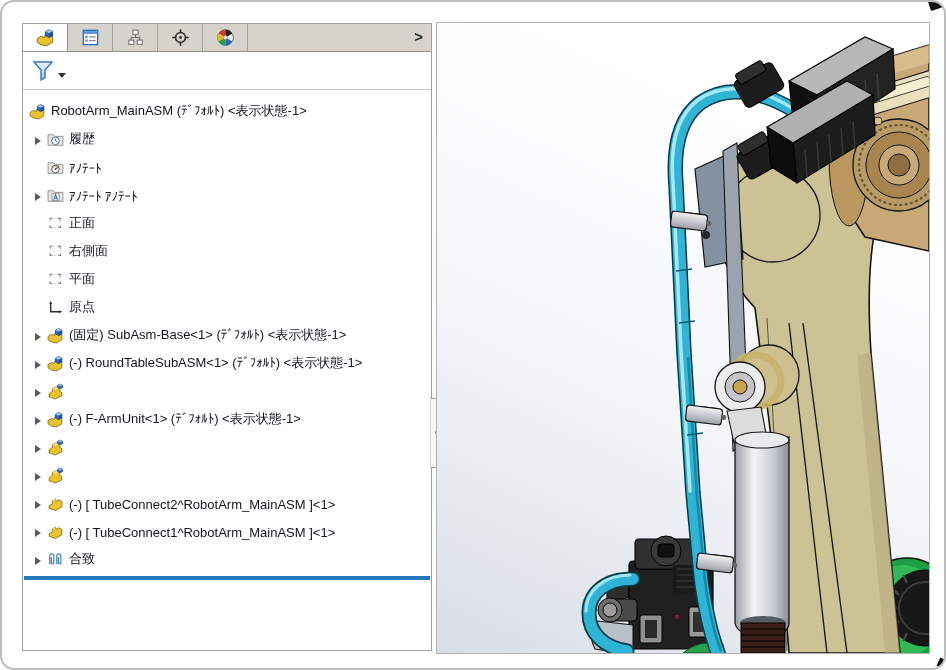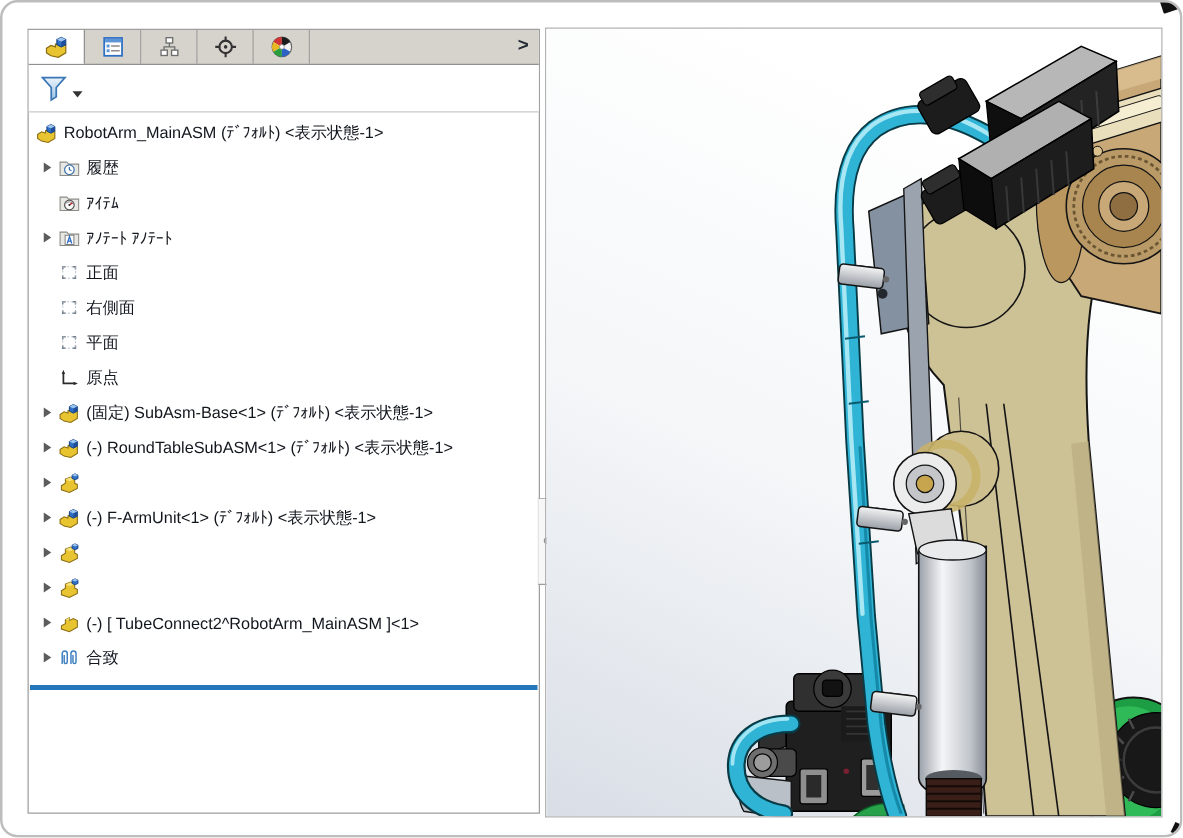--- a/index.html
+++ b/index.html
@@ -11,21 +11,21 @@
   .tabbar{display:flex;height:27px;background:#d6d3cc;border-bottom:1px solid #919191;align-items:stretch;position:relative;}
   .tab{width:45px;display:flex;align-items:center;justify-content:center;border-right:1px solid #a3a3a3;box-sizing:border-box;cursor:pointer;}
   .tab.active{background:#fff;border-right:1px solid #919191;}
   .tab svg{width:19px;height:19px;}
   .overflow-arrow{position:absolute;right:8px;top:3px;font-size:15px;font-weight:700;color:#222a33;cursor:pointer;line-height:20px;}
   .filterbar{height:37px;border-bottom:1px solid #c9c9c9;display:flex;align-items:center;padding-left:8px;background:#fff;}
   .funnel{width:24px;height:24px;}
   .caret{width:0;height:0;border-left:4px solid transparent;border-right:4px solid transparent;border-top:5px solid #333;margin-left:3px;margin-top:10px;}
 
   .tree{padding-top:2px;}
-  .trow{display:flex;align-items:center;height:28px;padding-left:8px;white-space:nowrap;overflow:hidden;cursor:default;}
+  .trow{display:flex;align-items:flex-end;height:28px;padding-left:8px;white-space:nowrap;overflow:hidden;cursor:default;}
   .trow.root{padding-left:4px;}
   .exp{width:14px;min-width:14px;height:14px;display:flex;align-items:center;justify-content:center;}
   .exp.arrow::before{content:"";width:0;height:0;border-top:4px solid transparent;border-bottom:4px solid transparent;border-left:6px solid #5c5c5c;display:block;}
   .ticon{width:17px;height:17px;min-width:17px;margin:0 5px 0 2px;}
   .lbl{font-size:13px;color:#12161d;letter-spacing:0;}
   .rollback{height:4px;background:#2577bb;margin:8px 1px 0 1px;cursor:row-resize;}
 
   
   .splitter{position:absolute;left:428px;top:396px;width:14px;height:68px;background:#f7f7f7;border:1px solid #9c9c9c;border-left:1px solid #d9d9d9;border-radius:0 7px 7px 0;cursor:col-resize;}
   .splitter .dot{position:absolute;left:4px;top:31px;width:5px;height:5px;border-radius:50%;background:#b9b9b9;border:1px solid #8f8f8f;box-sizing:border-box;}
@@ -193,21 +193,21 @@
         <svg class="ticon">
             <use href="#icon-hist"></use>
           </svg>
         <span class="lbl">履歴</span>
       </div>
       <div class="trow">
         <span class="exp"></span>
         <svg class="ticon">
             <use href="#icon-sens"></use>
           </svg>
-        <span class="lbl">ｱｲﾃﾑ</span>
+        <span class="lbl">ｱﾉﾃｰﾄ</span>
       </div>
       <div class="trow">
         <span class="exp arrow"></span>
         <svg class="ticon">
             <use href="#icon-annot"></use>
           </svg>
         <span class="lbl">ｱﾉﾃｰﾄ ｱﾉﾃｰﾄ</span>
       </div>
       <div class="trow">
         <span class="exp"></span>
@@ -275,20 +275,27 @@
         <svg class="ticon">
             <use href="#icon-partblue"></use>
           </svg>
       </div>
       <div class="trow">
         <span class="exp arrow"></span>
         <svg class="ticon">
             <use href="#icon-part"></use>
           </svg>
         <span class="lbl">(-) [ TubeConnect2^RobotArm_MainASM ]&lt;1&gt;</span>
+      </div>
+      <div class="trow">
+        <span class="exp arrow"></span>
+        <svg class="ticon">
+            <use href="#icon-part"></use>
+          </svg>
+        <span class="lbl">(-) [ TubeConnect1^RobotArm_MainASM ]&lt;1&gt;</span>
       </div>
       <div class="trow">
         <span class="exp arrow"></span>
         <svg class="ticon">
             <use href="#icon-mates"></use>
           </svg>
         <span class="lbl">合致</span>
       </div>
       <div class="rollback"></div>
     </div>

